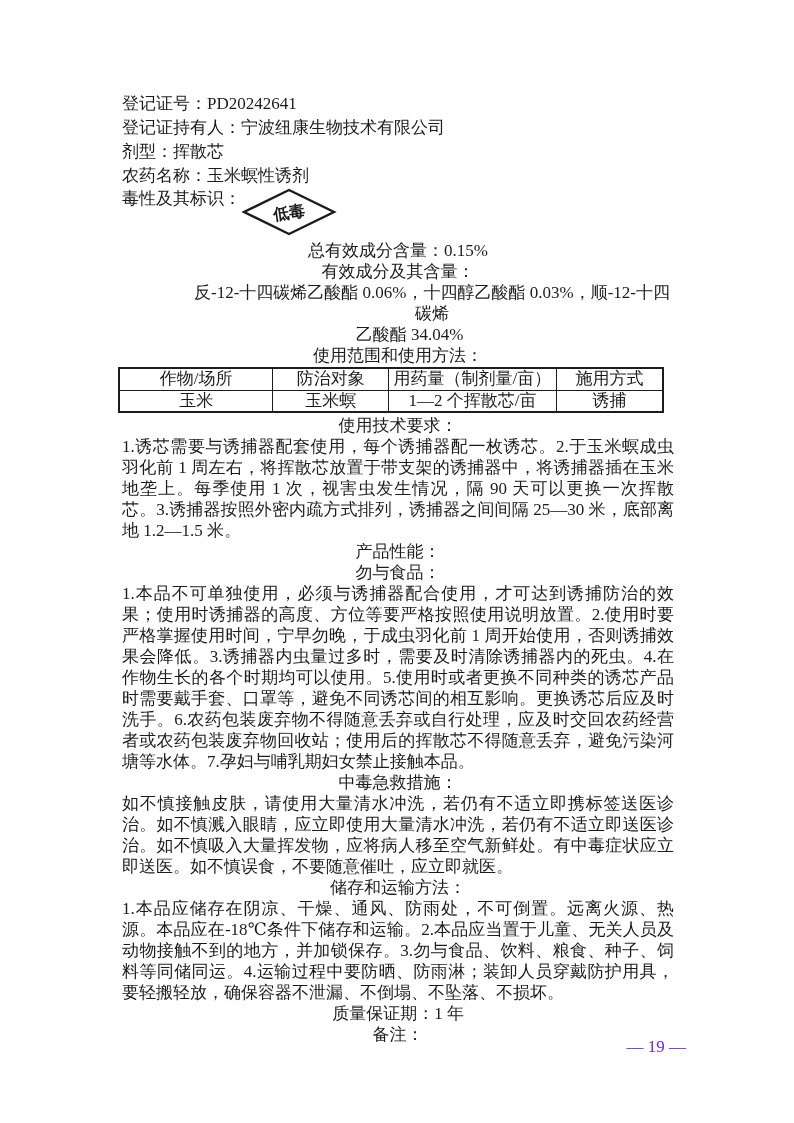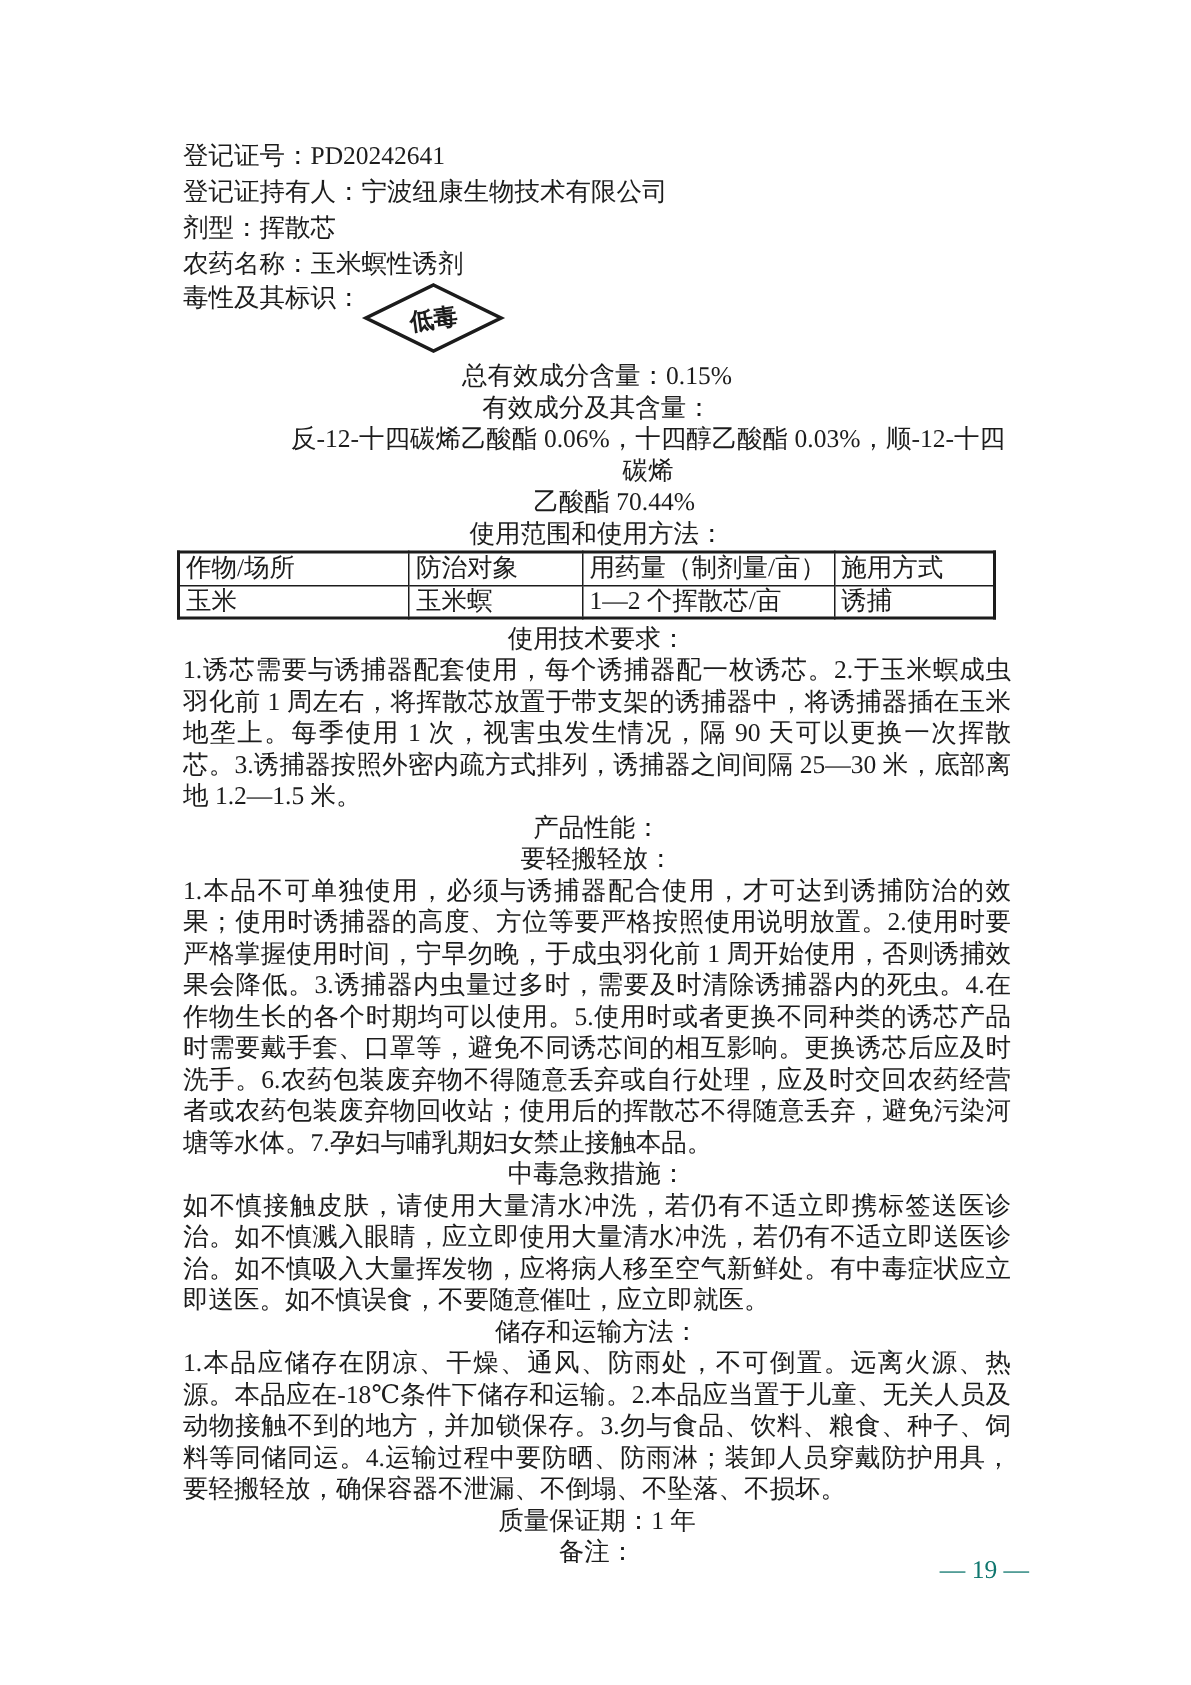--- a/index.html
+++ b/index.html
@@ -41,36 +41,36 @@
     width: 546px;
     margin: 1px 0 2px -4px;
     border: 2px solid #1c1c1c;
   }
   .usage-table td {
     border: 1px solid #1c1c1c;
     font-size: 17px;
     line-height: 20px;
     padding: 0 4px;
     height: 22px;
-    text-align: left;
+    text-align: center;
     font-weight: normal;
     white-space: nowrap;
     overflow: hidden;
   }
   .col1 { width: 153px; }
   .col2 { width: 115px; }
   .col3 { width: 167px; }
   .col4 { width: 106px; }
   .page-number {
     position: absolute;
     top: 1036px;
     right: 108px;
     font-size: 17px;
     line-height: 21px;
-    color: #0f766e;
+    color: #6d28d9;
   }
 </style>
 </head>
 <body>
 
 <div class="page">
   <div class="content">
 
     <div class="hline"><span>登记证号：</span><span>PD20242641</span></div>
 
@@ -85,21 +85,21 @@
       <svg class="tox-svg" width="96" height="48" viewBox="0 0 96 48">
         <polygon points="48,2 93,24 48,46 3,24" fill="none" stroke="#1c1c1c" stroke-width="2.4"></polygon>
         <text x="48" y="30" text-anchor="middle" font-size="16" font-weight="bold" fill="#1c1c1c" transform="rotate(-8 48 24)">低毒</text>
       </svg>
     </div>
 
     <div class="bline"><span>总有效成分含量：</span><span>0.15%</span></div>
 
     <div class="bline">有效成分及其含量：</div>
     <div class="bline ind-1">反-12-十四碳烯乙酸酯 0.06%，十四醇乙酸酯 0.03%，顺-12-十四碳烯</div>
-    <div class="bline ind-2">乙酸酯 70.44%</div>
+    <div class="bline ind-2">乙酸酯 34.04%</div>
 
     <div class="bline">使用范围和使用方法：</div>
 
     <table class="usage-table">
       <tbody>
         <tr>
           <td class="col1">作物/场所</td>
           <td class="col2">防治对象</td>
           <td class="col3">用药量（制剂量/亩）</td>
           <td class="col4">施用方式</td>
@@ -111,21 +111,21 @@
           <td class="col4">诱捕</td>
         </tr>
       </tbody>
     </table>
 
     <div class="bline">使用技术要求：</div>
     <div class="para">1.诱芯需要与诱捕器配套使用，每个诱捕器配一枚诱芯。2.于玉米螟成虫羽化前 1 周左右，将挥散芯放置于带支架的诱捕器中，将诱捕器插在玉米地垄上。每季使用 1 次，视害虫发生情况，隔 90 天可以更换一次挥散芯。3.诱捕器按照外密内疏方式排列，诱捕器之间间隔 25—30 米，底部离地 1.2—1.5 米。</div>
 
     <div class="bline">产品性能：</div>
 
-    <div class="bline">要轻搬轻放：</div>
+    <div class="bline">勿与食品：</div>
     <div class="para">1.本品不可单独使用，必须与诱捕器配合使用，才可达到诱捕防治的效果；使用时诱捕器的高度、方位等要严格按照使用说明放置。2.使用时要严格掌握使用时间，宁早勿晚，于成虫羽化前 1 周开始使用，否则诱捕效果会降低。3.诱捕器内虫量过多时，需要及时清除诱捕器内的死虫。4.在作物生长的各个时期均可以使用。5.使用时或者更换不同种类的诱芯产品时需要戴手套、口罩等，避免不同诱芯间的相互影响。更换诱芯后应及时洗手。6.农药包装废弃物不得随意丢弃或自行处理，应及时交回农药经营者或农药包装废弃物回收站；使用后的挥散芯不得随意丢弃，避免污染河塘等水体。7.孕妇与哺乳期妇女禁止接触本品。</div>
 
     <div class="bline">中毒急救措施：</div>
     <div class="para">如不慎接触皮肤，请使用大量清水冲洗，若仍有不适立即携标签送医诊治。如不慎溅入眼睛，应立即使用大量清水冲洗，若仍有不适立即送医诊治。如不慎吸入大量挥发物，应将病人移至空气新鲜处。有中毒症状应立即送医。如不慎误食，不要随意催吐，应立即就医。</div>
 
     <div class="bline">储存和运输方法：</div>
     <div class="para">1.本品应储存在阴凉、干燥、通风、防雨处，不可倒置。远离火源、热源。本品应在-18℃条件下储存和运输。2.本品应当置于儿童、无关人员及动物接触不到的地方，并加锁保存。3.勿与食品、饮料、粮食、种子、饲料等同储同运。4.运输过程中要防晒、防雨淋；装卸人员穿戴防护用具，要轻搬轻放，确保容器不泄漏、不倒塌、不坠落、不损坏。</div>
 
     <div class="bline"><span>质量保证期：</span><span>1 年</span></div>
 

